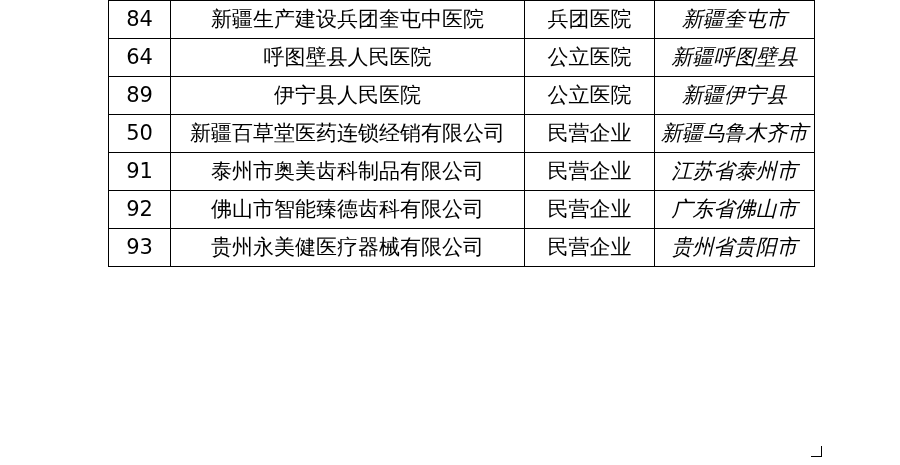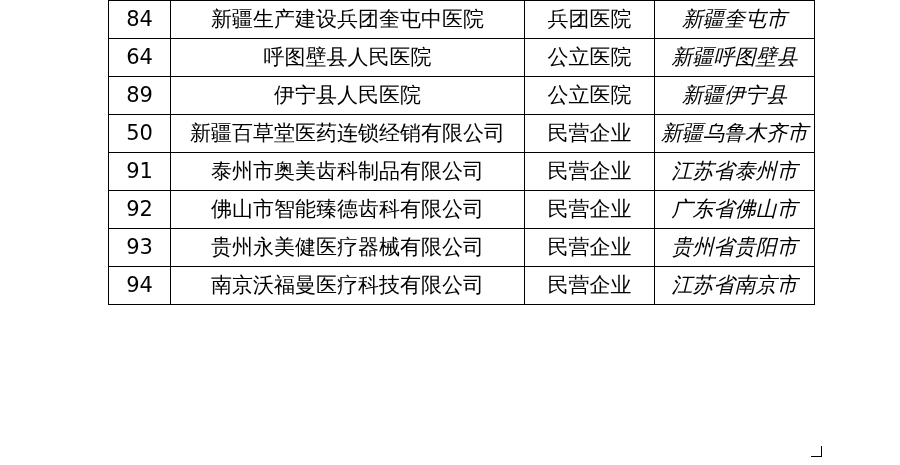--- a/index.html
+++ b/index.html
@@ -111,23 +111,17 @@
           <td class="cell-name">佛山市智能臻德齿科有限公司</td>
           <td class="cell-type">民营企业</td>
           <td class="cell-region">广东省佛山市</td>
         </tr>
         <tr>
           <td class="cell-index">93</td>
           <td class="cell-name">贵州永美健医疗器械有限公司</td>
           <td class="cell-type">民营企业</td>
           <td class="cell-region">贵州省贵阳市</td>
         </tr>
-        <tr>
-          <td class="cell-index">94</td>
-          <td class="cell-name">南京沃福曼医疗科技有限公司</td>
-          <td class="cell-type">民营企业</td>
-          <td class="cell-region">江苏省南京市</td>
-        </tr>
       </tbody>
     </table>
   </div>
   <div id="corner-mark"></div>
 </div>
 
 </body></html>

